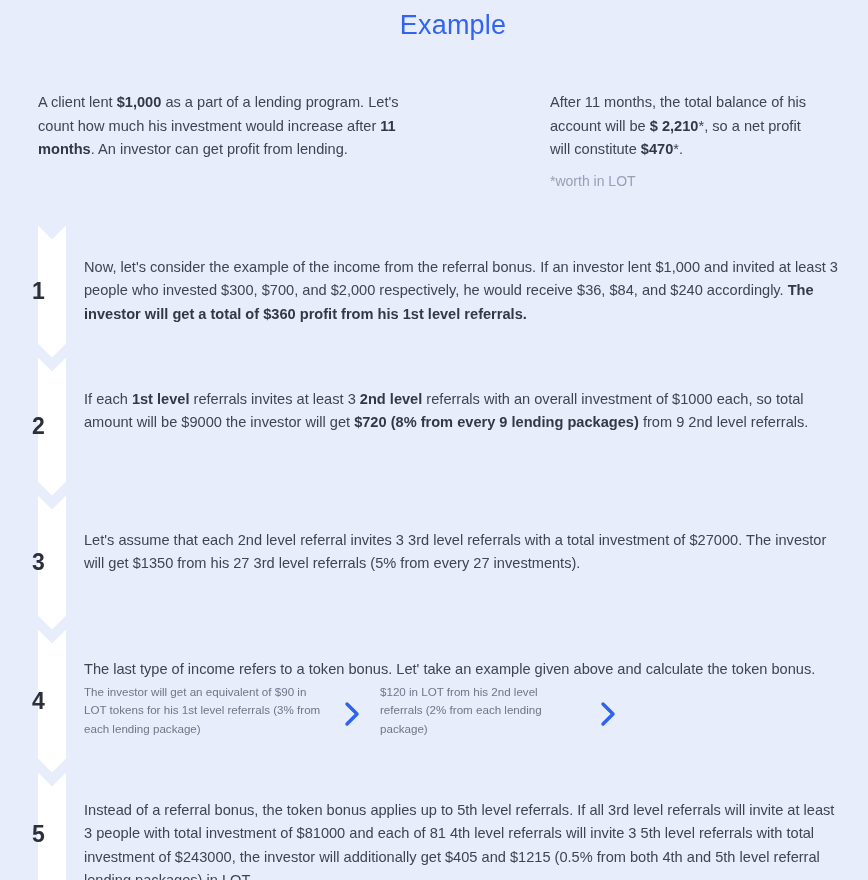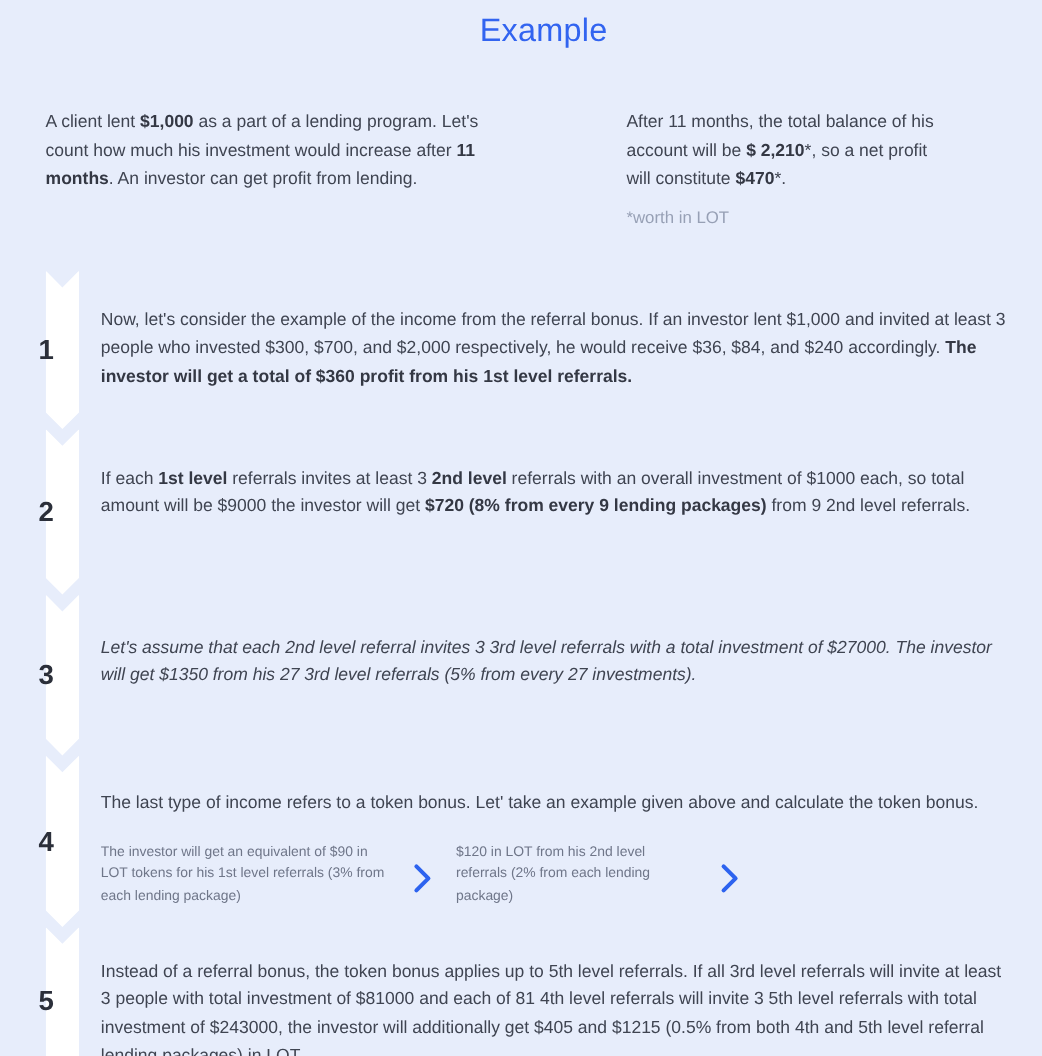--- a/index.html
+++ b/index.html
@@ -36,20 +36,21 @@
     flex: 1 1 auto;
     height: 2px;
     background: #8da7ec;
     margin-left: 16px;
   }
 
   
   .intro {
     display: flex;
     padding: 45px 0 0 0;
+    gap: 28px;
   }
   .intro-col {
     font-size: 14.6px;
     line-height: 1.62;
   }
   .intro-col.left {
     width: 440px;
     padding-left: 38px;
     padding-right: 40px;
   }
@@ -109,35 +110,35 @@
   .step-body {
     flex: 1 1 auto;
     padding: 0 24px 0 14px;
     font-size: 14.6px;
     line-height: 1.62;
   }
   .step-body b { font-weight: 700; color: #343844; }
 
   .step-1 .step-body { padding-top: 30px; }
   .step-2 .step-body { padding-top: 30px; }
-  .step-3 .step-body { padding-top: 33px; font-style: italic; }
+  .step-3 .step-body { padding-top: 33px; }
   .step-4 .step-body { padding-top: 28px; }
   .step-5 .step-body { padding-top: 26px; }
 
   .step-1 { height: 132px; }
   .step-2 { height: 138px; }
   .step-3 { height: 134px; }
   .step-4 { height: 143px; }
   .step-5 { height: 120px; }
 
   
   .subcols {
     display: flex;
     align-items: flex-start;
-    margin-top: 20px;
+    margin-top: 2px;
   }
   .subcol {
     font-size: 11.6px;
     line-height: 1.58;
     color: #6f7689;
     width: 240px;
     flex: 0 0 240px;
   }
   .subcol.c2, .subcol.c3 { width: 200px; flex: 0 0 200px; }
   .sub-arrow {

